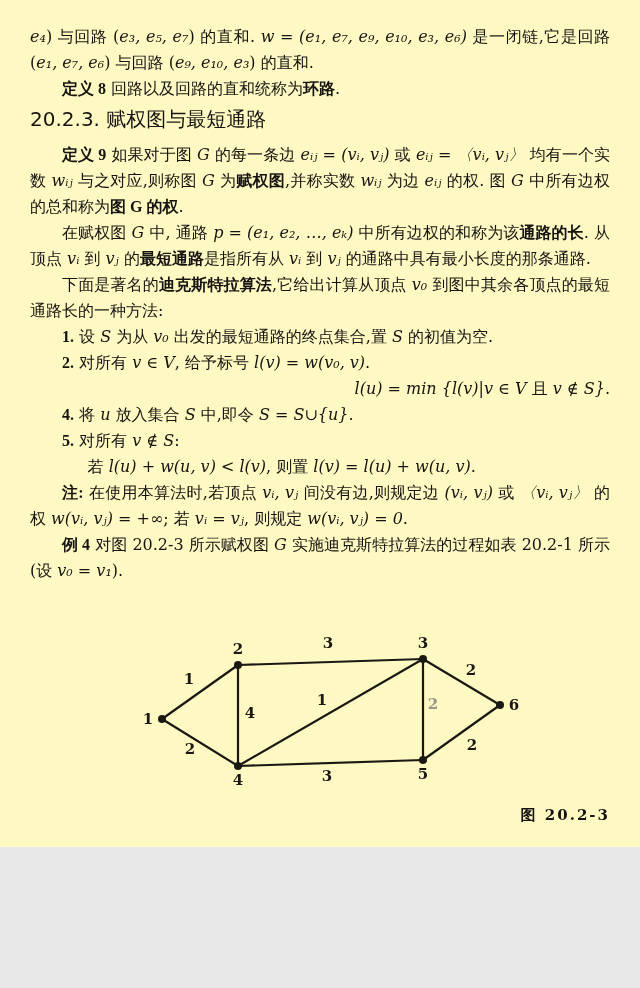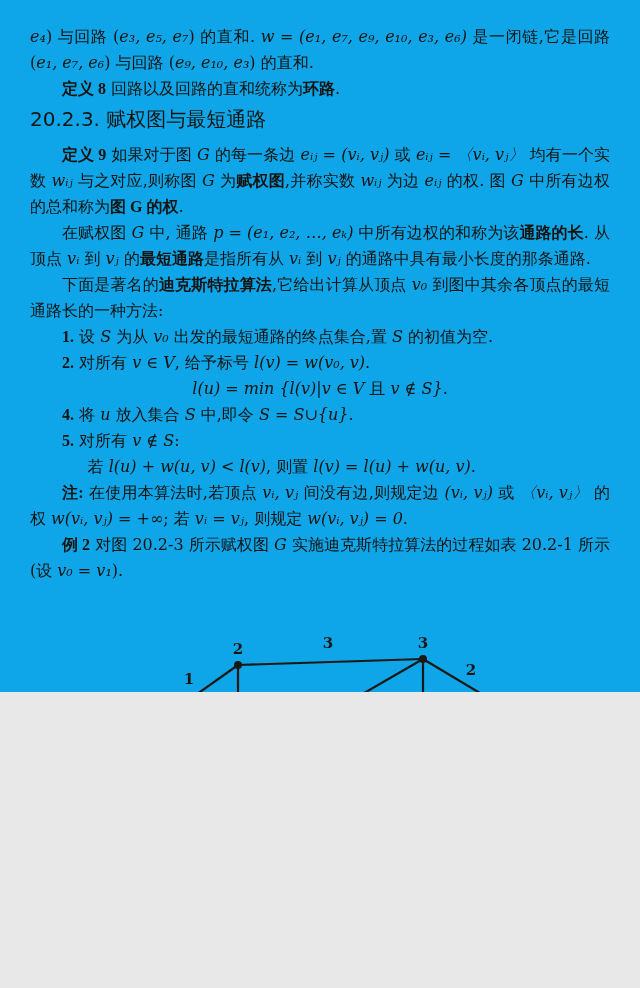--- a/index.html
+++ b/index.html
@@ -1,21 +1,21 @@
 <!DOCTYPE html>
 <html><head>
 <meta charset="utf-8">
 <style>
   * { margin:0; padding:0; box-sizing:border-box; }
   html,body { background:#e8e8e8; }
   .page {
     position:relative;
-    width:640px; height:692px;
+    width:640px; height:847px;
     margin:0 auto;
-    background:#0ea5e9;
+    background:#fef9c3;
     color:#161410;
     font-family:"DejaVu Serif","Liberation Serif",serif;
     font-size:16px;
     line-height:26px;
     overflow:hidden;
   }
   .content { padding:24px 30px 0 30px; }
   .para { text-align:justify; }
   .indent { text-indent:2em; }
   .rb { font-weight:bold;font-family:Liberation Serif, serif; }
@@ -23,31 +23,30 @@
   .section-heading {
     font-weight:normal;
     font-size:20px;
     line-height:26px;
     margin:4px 0 10px 0;
     font-family:"DejaVu Sans","Liberation Sans",sans-serif;
   }
   .steps { }
   .step-line { padding-left:2em; text-align:justify; }
   .step-wrap { text-indent:2em; text-align:justify; }
-  .formula-line { text-align:center; }
+  .formula-line { text-align:right; }
   .sub-line { padding-left:3.6em; }
   .figure-block { position:relative; margin-top:12px; height:206px; }
   .figure-block svg { display:block; }
   .figure-caption {
-    text-align:left;
+    text-align:right;
     font-weight:bold;
     letter-spacing:2px;
-    margin-top:8px;
+    margin-top:0;
     font-size:15px;
-    text-decoration:underline;
   }
   .page-number {
     position:absolute;
     left:46px; top:950px;
     font-weight:bold;
     font-size:14px;
     letter-spacing:2px;
   }
 </style>
 </head>
@@ -73,21 +72,21 @@
       <p class="step-line"><span class="rb">1.</span><span> 设 </span><span class="ri">S</span><span> 为从 </span><span class="ri">v₀</span><span> 出发的最短通路的终点集合,置 </span><span class="ri">S</span><span> 的初值为空.</span></p>
       <p class="step-line"><span class="rb">2.</span><span> 对所有 </span><span class="ri">v ∈ V</span><span>, 给予标号 </span><span class="ri">l(v) = w(v₀, v)</span><span>.</span></p>
       <p class="formula-line"><span class="ri">l(u) = min {l(v)|v ∈ V </span><span>且</span><span class="ri"> v ∉ S}</span><span>.</span></p>
       <p class="step-line"><span class="rb">4.</span><span> 将 </span><span class="ri">u</span><span> 放入集合 </span><span class="ri">S</span><span> 中,即令 </span><span class="ri">S = S∪{u}</span><span>.</span></p>
       <p class="step-line"><span class="rb">5.</span><span> 对所有 </span><span class="ri">v ∉ S</span><span>:</span></p>
       <p class="sub-line"><span>若 </span><span class="ri">l(u) + w(u, v) &lt; l(v)</span><span>, 则置 </span><span class="ri">l(v) = l(u) + w(u, v)</span><span>.</span></p>
     </div>
 
     <p class="para indent"><span class="rb">注:</span><span> 在使用本算法时,若顶点 </span><span class="ri">vᵢ, vⱼ</span><span> 间没有边,则规定边 </span><span class="ri">(vᵢ, vⱼ)</span><span> 或 </span><span class="ri">〈vᵢ, vⱼ〉</span><span> 的权 </span><span class="ri">w(vᵢ, vⱼ) = +∞</span><span>; 若 </span><span class="ri">vᵢ = vⱼ</span><span>, 则规定 </span><span class="ri">w(vᵢ, vⱼ) = 0</span><span>.</span></p>
 
-    <p class="para indent"><span class="rb">例 2</span><span>  对图 20.2-3 所示赋权图 </span><span class="ri">G</span><span> 实施迪克斯特拉算法的过程如表 20.2-1 所示(设 </span><span class="ri">v₀ = v₁</span><span>).</span></p>
+    <p class="para indent"><span class="rb">例 4</span><span>  对图 20.2-3 所示赋权图 </span><span class="ri">G</span><span> 实施迪克斯特拉算法的过程如表 20.2-1 所示(设 </span><span class="ri">v₀ = v₁</span><span>).</span></p>
 
     <div class="figure-block">
       <svg id="graph-svg" width="580" height="206" viewBox="0 0 580 206" xmlns="http://www.w3.org/2000/svg">
           <line x1="132" y1="123" x2="208" y2="69" stroke="#1a1813" stroke-width="2.2"></line>
           <text x="159" y="88" fill="#1a1813" font-size="15" font-weight="bold" text-anchor="middle" font-family="&quot;DejaVu Serif&quot;,&quot;Liberation Serif&quot;,serif">1</text>
           <line x1="132" y1="123" x2="208" y2="170" stroke="#1a1813" stroke-width="2.2"></line>
           <text x="160" y="158" fill="#1a1813" font-size="15" font-weight="bold" text-anchor="middle" font-family="&quot;DejaVu Serif&quot;,&quot;Liberation Serif&quot;,serif">2</text>
           <line x1="208" y1="69" x2="393" y2="63" stroke="#1a1813" stroke-width="2.2"></line>
           <text x="298" y="52" fill="#1a1813" font-size="15" font-weight="bold" text-anchor="middle" font-family="&quot;DejaVu Serif&quot;,&quot;Liberation Serif&quot;,serif">3</text>
           <line x1="208" y1="69" x2="208" y2="170" stroke="#1a1813" stroke-width="2.2"></line>

